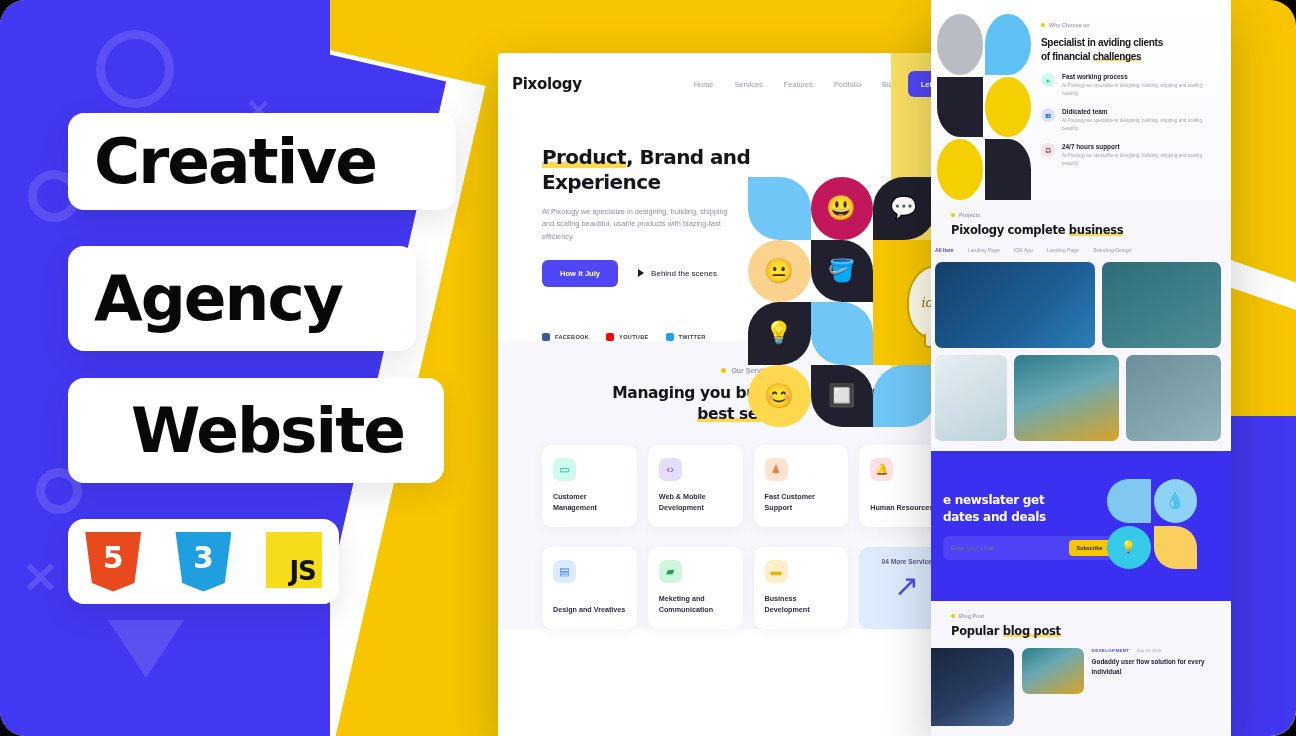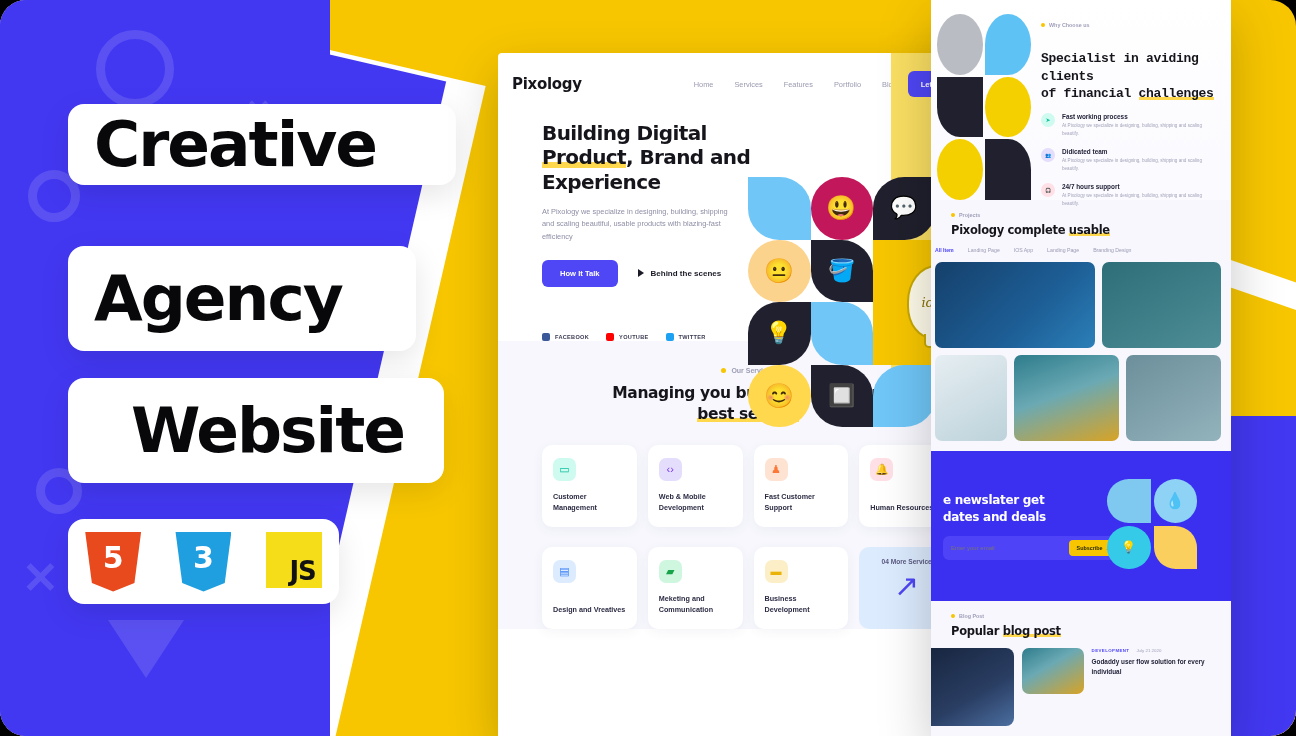--- a/index.html
+++ b/index.html
@@ -170,21 +170,21 @@
   }
   .hero-cta { margin-top: 17px; display: flex; align-items: center; gap: 20px; }
   .btn-primary {
     background: #4F46F5; color:#fff; border:none;
     border-radius: 6px; height: 27px; padding: 0 18px;
     font-size: 7.6px; font-weight: 700; cursor: pointer;
   }
   .btn-ghost {
     background: none; border: none; cursor: pointer;
     display: flex; align-items: center; gap: 7px;
-    font-size: 8px; color: #1b1b27; font-weight: 700;
+    font-size: 8px; color: #1b1b27; font-weight: 400;
   }
   .play-tri {
     width: 0; height: 0;
     border-left: 6px solid #1b1b27;
     border-top: 4px solid transparent;
     border-bottom: 4px solid transparent;
   }
   .socials { margin-top: 46px; display: flex; gap: 17px; }
   .soc { display: flex; align-items: center; gap: 5px; }
   .soc-dot { width: 8px; height: 8px; border-radius: 2px; }
@@ -268,22 +268,22 @@
     background: linear-gradient(180deg,#fff 0%,#FAFAFF 100%);
     height: 200px; padding: 14px 0 0 0; display:flex;
   }
   .why-art { width: 100px; display:grid; grid-template-columns:1fr 1fr; grid-template-rows:repeat(3,1fr); gap:2px; padding-left: 6px; }
   .why-art div { width: 100%; height: 100%; }
   .why-txt { flex:1; padding: 8px 12px 0 10px; }
   .pv-eyebrow { display:flex; align-items:center; gap:4px; }
   .pv-eyebrow-dot { width:4px;height:4px;border-radius:50%;background:#F7C600; }
   .pv-eyebrow-txt { font-size:5.4px;color:#a0a0bb;font-weight:600; }
   .pv-h2 {
-    margin-top:22px; font-family:Liberation Mono, monospace; font-weight:700;
-    font-size:13px; line-height:1.35; color:#15151b; letter-spacing:-.3px;
+    margin-top:8px; font-family:Liberation Sans, sans-serif; font-weight:700;
+    font-size:10px; line-height:1.35; color:#15151b; letter-spacing:-.3px;
   }
   .feat { display:flex; gap:7px; margin-top:10px; }
   .feat-ico { width:14px;height:14px;border-radius:50%;flex:none;display:flex;align-items:center;justify-content:center;font-size:6px; }
   .feat-t { font-size:6.4px; font-weight:700; color:#23233a; }
   .feat-d { font-size:4.6px; line-height:1.75; color:#a3a3bb; margin-top:2px; }
 
   .pv-projects { background:#F7F7FD; padding: 12px 0 10px 0; }
   .pv-projects .inner { padding-left: 20px; }
   .pv-h3 { margin-top:5px; font-family:"DejaVu Sans",sans-serif; font-weight:700; font-size:11.5px; color:#15151b; letter-spacing:-.3px;}
   .pv-tabs { display:flex; gap:14px; margin-top:10px; padding-left: 4px; }
@@ -326,21 +326,21 @@
     <div class="doodle circle" style="left:36px;top:468px;width:46px;height:46px;"></div>
     <div class="doodle xmark" style="left:22px;top:556px;font-size:44px;">✕</div>
     <div class="doodle xmark" style="left:246px;top:96px;font-size:30px;">✕</div>
     <div class="doodle tri" style="left:108px;top:620px;border-left:38px solid transparent;border-right:38px solid transparent;border-top:58px solid #fff;"></div>
     <div class="doodle" style="left:170px;top:380px;width:58px;height:58px;border:9px solid #fff;"></div>
   </div>
   <div class="bg-br-white"></div>
   <div class="bg-br-yellow"></div>
   <div class="bg-br-blue"></div>
 
-  <div class="word-card" style="left:68px;top:104px;width:388px;height:81px;">
+  <div class="word-card" style="left:68px;top:113px;width:388px;height:97px;">
     <span style="font-size:63px;">Creative</span>
   </div>
   <div class="word-card" style="left:68px;top:246px;width:348px;height:105px;">
     <span style="font-size:63px;">Agency</span>
   </div>
   <div class="word-card" style="left:68px;top:378px;width:376px;height:105px;">
     <span style="font-size:63px;margin-left:37px;">Website</span>
   </div>
 
   <div class="tech-card">
@@ -376,27 +376,27 @@
         <button class="talk-btn">
           <span>Let's Talk</span>
           <span>✌</span>
         </button>
       </div>
     </div>
 
     <div class="hero">
       <div class="hero-left">
         <h1 class="hero-h1">
-          <span>Building Digital</span><br>
+          <br>
           <span class="hl">Product</span><span>, Brand and</span><br>
           <span>Experience</span>
         </h1>
         <p class="hero-p">At Pixology we specialize in designing, building, shipping and scaling beautiful, usable products with blazing-fast efficiency</p>
         <div class="hero-cta">
-          <button class="btn-primary">How It Talk</button>
+          <button class="btn-primary">How It July</button>
           <button class="btn-ghost">
             <span class="play-tri"></span>
             <span>Behind the scenes</span>
           </button>
         </div>
         <div class="socials">
           <div class="soc">
             <span class="soc-dot" style="background:#3B5998"></span>
             <span class="soc-label">FACEBOOK</span>
           </div>
@@ -585,21 +585,21 @@
       </div>
     </div>
 
     <div class="pv-projects">
       <div class="inner">
         <div class="pv-eyebrow">
           <span class="pv-eyebrow-dot"></span>
           <span class="pv-eyebrow-txt">Projects</span>
         </div>
         <h3 class="pv-h3">
-          <span>Pixology complete </span><span class="hl">usable</span>
+          <span>Pixology complete </span><span class="hl">business</span>
         </h3>
       </div>
       <div class="pv-tabs">
         <span class="pv-tab active">All Item</span>
         <span class="pv-tab">Landing Page</span>
         <span class="pv-tab">IOS App</span>
         <span class="pv-tab">Landing Page</span>
         <span class="pv-tab">Branding Design</span>
       </div>
       <div class="pv-grid">

